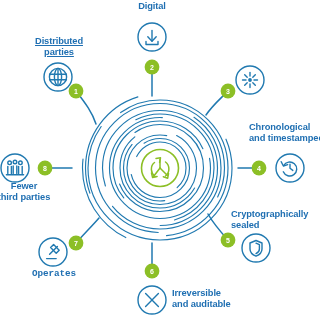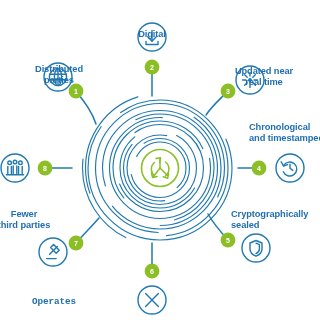--- a/index.html
+++ b/index.html
@@ -29,21 +29,21 @@
   .node-label {
     position: absolute;
     color: #1f6fb2;
     font-weight: bold;
     font-size: 9.3px;
     line-height: 11px;
     letter-spacing: -0.1px;
     white-space: nowrap;
     text-align: center;
   }
-  .lbl-left   { text-align: center; margin-top: 28px; }
+  .lbl-left   { text-align: center; }
   .lbl-right  { text-align: left; }
   .badge-num {
     font-size: 7px;
     font-weight: bold;
     fill: #ffffff;
     font-family: "Liberation Sans", sans-serif;
   }
 </style>
 </head>
 <body>
@@ -207,44 +207,44 @@
         </g>
         <g>
           <circle cx="45" cy="168" r="7.4" fill="#8cbf26"></circle>
           <text class="badge-num" x="45" y="170.7" text-anchor="middle">8</text>
         </g>
       </g>
 
     </g>
   </svg>
 
-  <div class="node-label lbl-left" style="left:12px; top:36px; width:94px;">
+  <div class="node-label lbl-left" style="left:12px; top:36px; width:94px;text-decoration:underline;">
     <div>Distributed</div>
     <div>parties</div>
   </div>
 
   <div class="node-label lbl-left" style="left:110px; top:1px; width:84px;">
     <div>Digital</div>
   </div>
 
-  <div class="node-label lbl-left" style="left:214px; top:38px; width:100px;">
-    <div>Updated near</div>
-    <div>real time</div>
-  </div>
 
   <div class="node-label lbl-right" style="left:249px; top:122px; width:120px;">
     <div>Chronological</div>
     <div>and timestamped</div>
   </div>
 
   <div class="node-label lbl-right" style="left:231px; top:209px; width:130px;">
     <div>Cryptographically</div>
     <div>sealed</div>
   </div>
 
+  <div class="node-label lbl-right" style="left:172px; top:288px; width:120px;">
+    <div>Irreversible</div>
+    <div>and auditable</div>
+  </div>
 
   <div class="node-label lbl-left" style="left:8px; top:268px; width:92px;font-family:Liberation Mono, monospace;">
     <div>Operates</div>
   </div>
 
   <div class="node-label lbl-left" style="left:-22px; top:181px; width:92px;">
     <div>Fewer</div>
     <div>third parties</div>
   </div>
 

